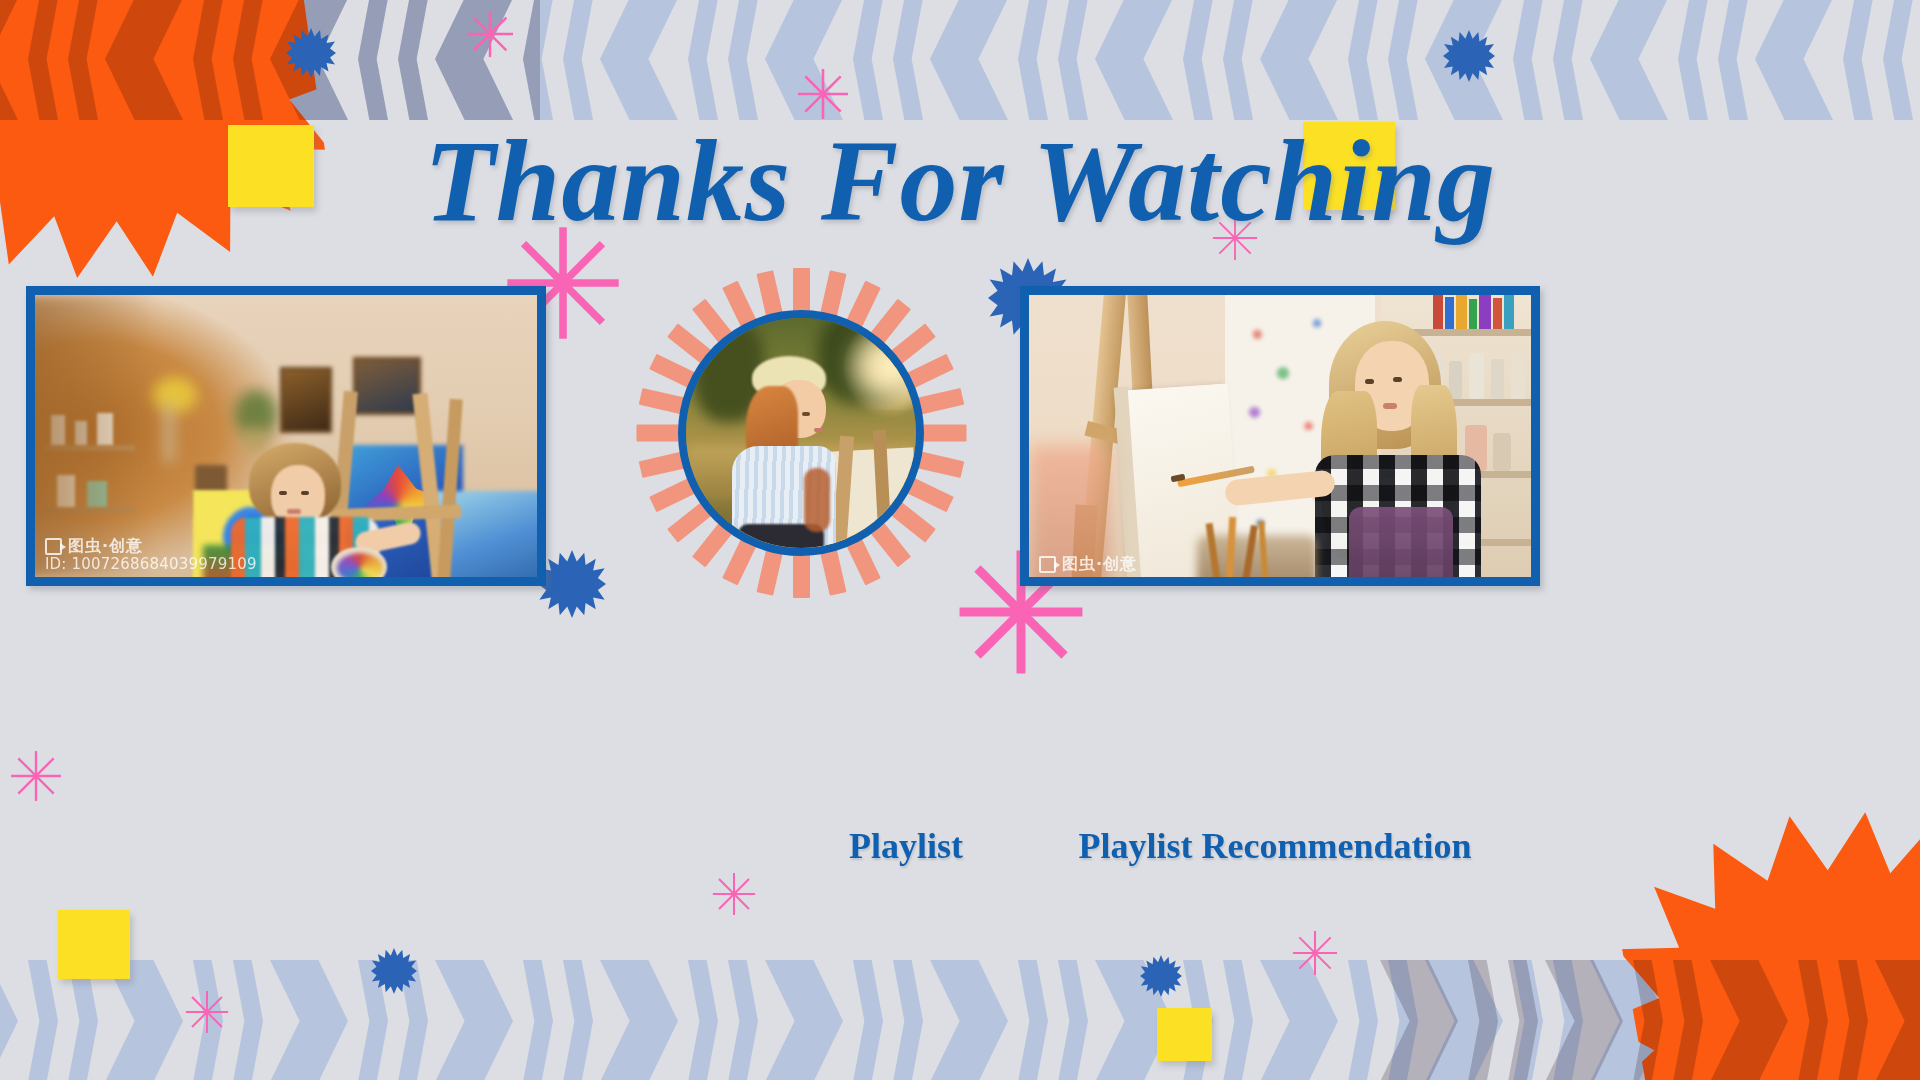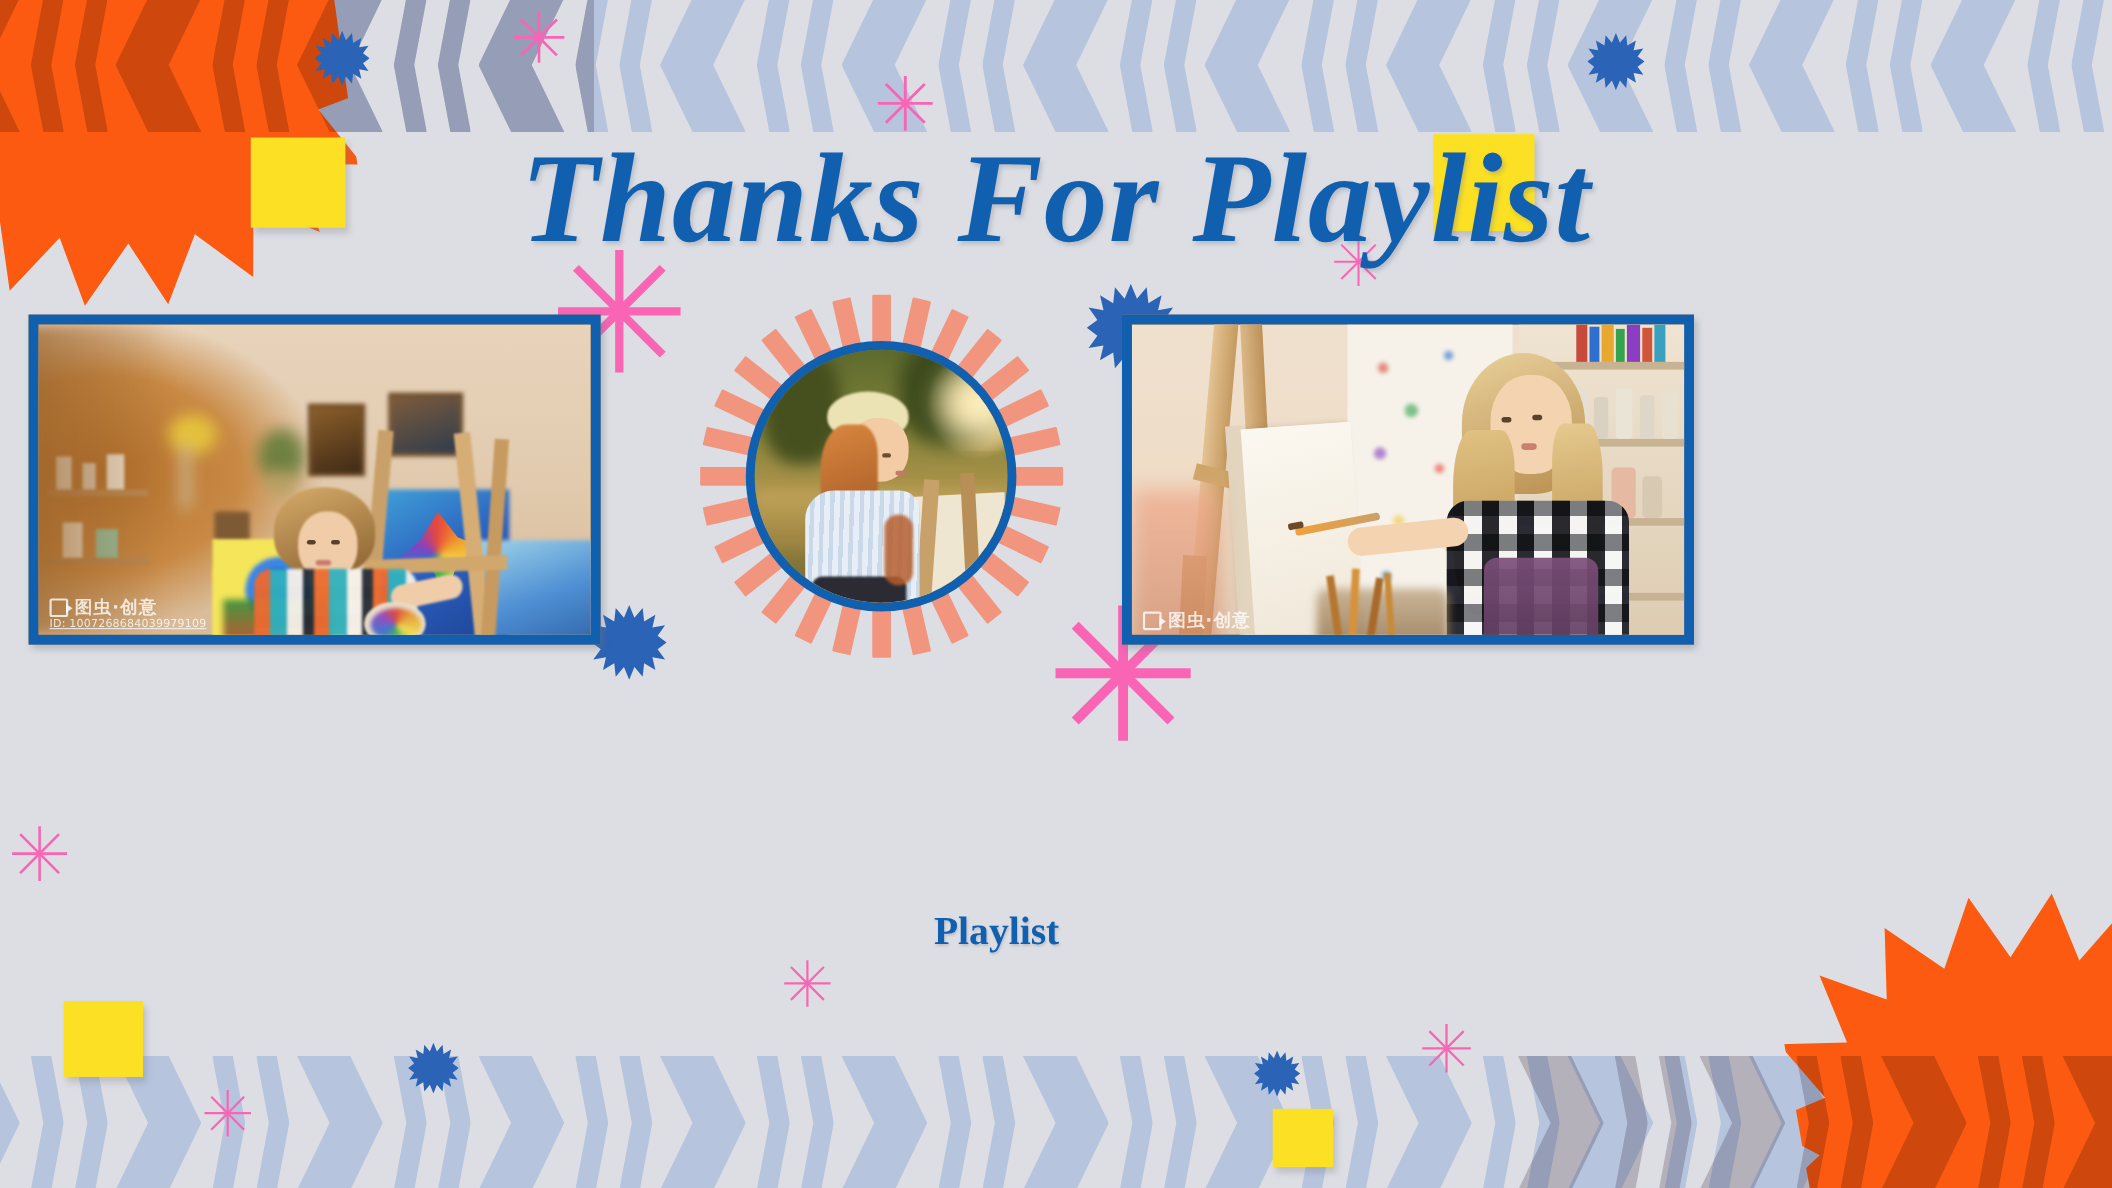--- a/index.html
+++ b/index.html
@@ -189,21 +189,21 @@
     box-sizing: border-box;
   }
   .wm-logo::after {
     content: "";
     position: absolute; right: -6px; top: 3px;
     border-left: 6px solid rgba(255,255,255,0.8);
     border-top: 4px solid transparent;
     border-bottom: 4px solid transparent;
   }
   .wm-brand { font-size: 16px; font-weight: bold; letter-spacing: 1px; }
-  .wm-id { font-size: 10px; margin-top: 2px; letter-spacing: 0.2px; text-decoration: underline; }
+  .wm-id { font-size: 15px; margin-top: 2px; letter-spacing: 0.2px; }
 
   
   .caption {
     position: absolute;
     font-family: "Liberation Serif", serif;
     font-weight: bold;
     font-size: 36px;
     color: #1160b0;
     white-space: nowrap;
     text-shadow: 1px 2px 2px rgba(120,125,140,0.30);
@@ -468,21 +468,21 @@
     <svg width="46" height="46" viewBox="0 0 100 100">
       <g stroke="#f964b4" stroke-width="4.5" stroke-linecap="butt">
         <line x1="50" y1="2" x2="50" y2="98"></line>
           <line x1="2" y1="50" x2="98" y2="50"></line>
         <line x1="16" y1="16" x2="84" y2="84"></line>
           <line x1="84" y1="16" x2="16" y2="84"></line>
       </g>
     </svg>
   </div>
 
-  <div class="title">Thanks For Playlist</div>
+  <div class="title">Thanks For Watching</div>
 
   <div class="card card-left">
     <div class="photo">
       <div class="studio-bg"></div>
 
       <div class="blob" style="left:118px;top:82px;width:44px;height:36px;background:#e9c93c;opacity:.9;"></div>
       <div class="blob" style="left:128px;top:108px;width:12px;height:60px;background:#cdb68e;opacity:.8;border-radius:4px;"></div>
       <div class="blob" style="left:200px;top:95px;width:42px;height:48px;background:#5e7a38;opacity:.85;"></div>
       <div class="blob" style="left:206px;top:132px;width:28px;height:26px;background:#b8a262;opacity:.85;"></div>
       <div style="position:absolute;left:245px;top:72px;width:52px;height:66px;background:linear-gradient(160deg,#8b5f2a,#3f2a16);filter:blur(2px);border:3px solid #6b4824;box-sizing:border-box;"></div>
@@ -676,14 +676,15 @@
     </div>
     <div class="watermark">
       <div class="wm-row">
         <span class="wm-logo"></span>
         <span class="wm-brand">图虫·创意</span>
       </div>
     </div>
   </div>
 
   <div class="caption cap-mid">Playlist</div>
+  <div class="caption cap-right">Playlist Recommendation</div>
 
 </div>
 
 </body></html>

